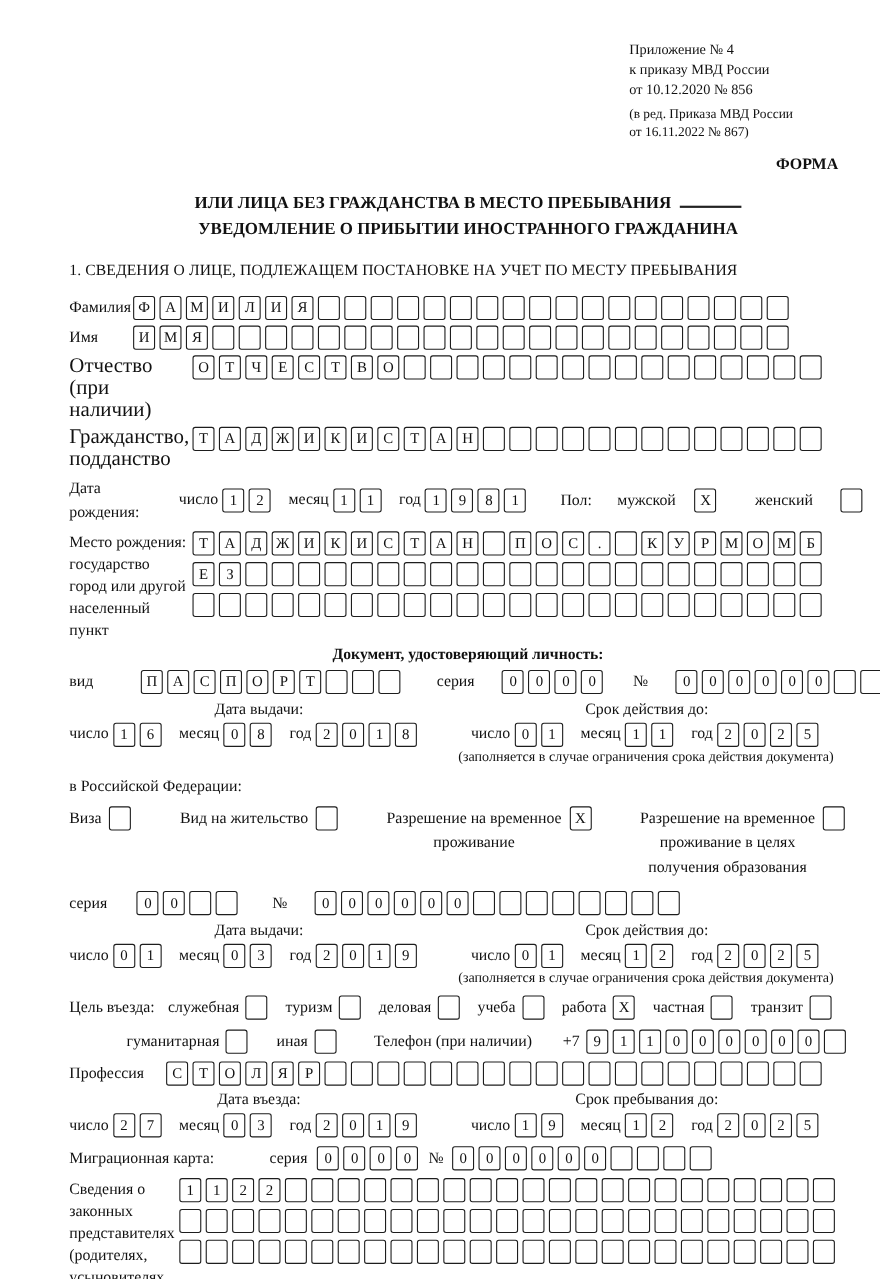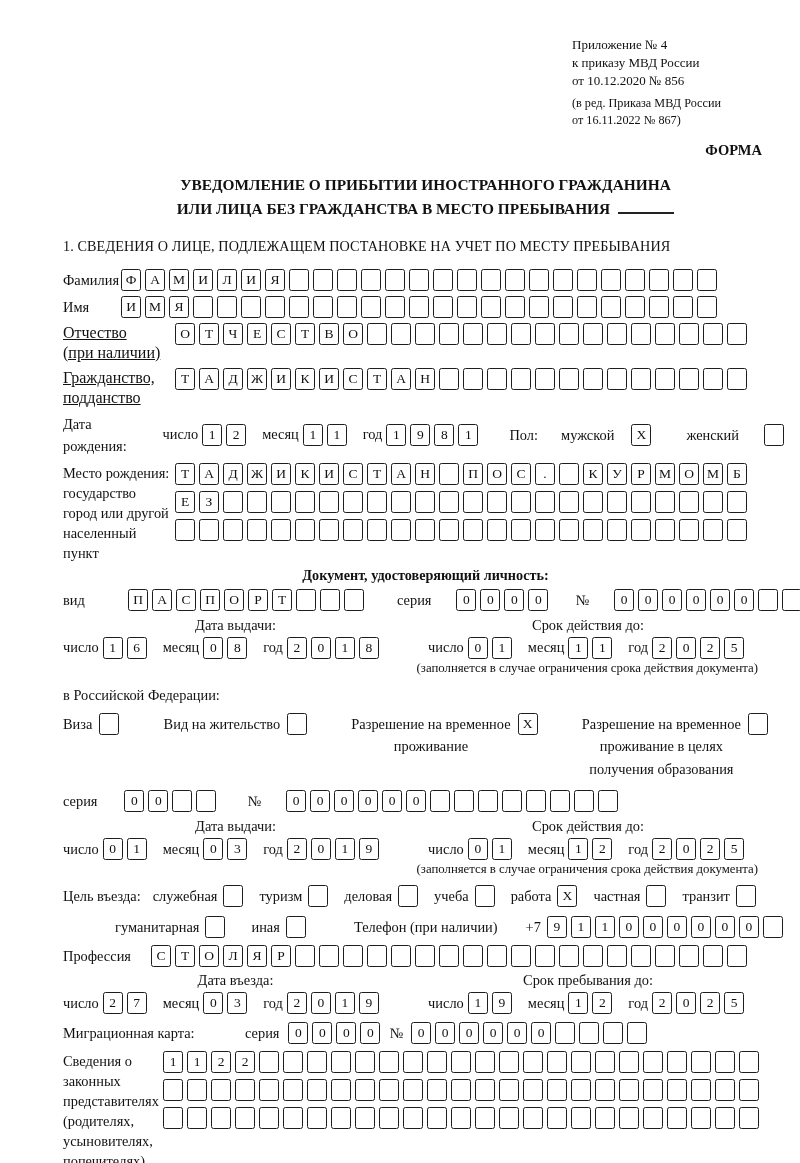--- a/index.html
+++ b/index.html
@@ -20,21 +20,21 @@
   .boxes{white-space:nowrap;display:inline-block;}
   .cb{box-sizing:border-box;display:inline-block;width:20px;height:22px;margin-right:4px;
       border:1.6px solid #1d1d1d;border-radius:2.5px;background:#fff;
       font-size:13.5px;line-height:19px;text-align:center;vertical-align:middle;}
 
   .lb{font-size:14.4px;line-height:22px;}
   .frow{display:flex;align-items:flex-start;margin-bottom:5px;}
   .lab58{flex:0 0 58px;}
   .lab112{flex:0 0 112px;}
   .lab85{flex:0 0 88px;}
-  .two-line div{line-height:20px;font-size:16px;text-decoration:underline;}
+  .two-line div{line-height:20px;font-size:19px;}
   .stack div{line-height:20px;font-size:14.4px;}
 
   .rowgap{margin-bottom:6px;}
   .boxrows .boxes{display:block;margin-bottom:6px;}
 
   
   .dg{display:flex;align-items:center;font-size:14.4px;white-space:nowrap;}
   .dg .dlab{margin-right:4px;}
   .dg .gap{width:12px;}
   .inline-row{display:flex;align-items:center;font-size:14.4px;gap:17px;}
@@ -73,22 +73,22 @@
     <div>к приказу МВД России</div>
     <div>от 10.12.2020 № 856</div>
     <div class="small">
       <div>(в ред. Приказа МВД России</div>
       <div>от 16.11.2022 № 867)</div>
     </div>
   </div>
   <div class="form-word">ФОРМА</div>
 
   <div class="title">
+    <div><span>ИЛИ ЛИЦА БЕЗ ГРАЖДАНСТВА В МЕСТО ПРЕБЫВАНИЯ</span><span class="uline"></span></div>
     <div>УВЕДОМЛЕНИЕ О ПРИБЫТИИ ИНОСТРАННОГО ГРАЖДАНИНА</div>
-    <div><span>ИЛИ ЛИЦА БЕЗ ГРАЖДАНСТВА В МЕСТО ПРЕБЫВАНИЯ</span><span class="uline"></span></div>
   </div>
 
   <div class="sec-head">1. СВЕДЕНИЯ О ЛИЦЕ, ПОДЛЕЖАЩЕМ ПОСТАНОВКЕ НА УЧЕТ ПО МЕСТУ ПРЕБЫВАНИЯ</div>
 
   <div class="frow">
     <div class="lb lab58">Фамилия</div>
     <div class="boxes"><span class="cb">Ф</span><span class="cb">А</span><span class="cb">М</span><span class="cb">И</span><span class="cb">Л</span><span class="cb">И</span><span class="cb">Я</span><span class="cb">&nbsp;</span><span class="cb">&nbsp;</span><span class="cb">&nbsp;</span><span class="cb">&nbsp;</span><span class="cb">&nbsp;</span><span class="cb">&nbsp;</span><span class="cb">&nbsp;</span><span class="cb">&nbsp;</span><span class="cb">&nbsp;</span><span class="cb">&nbsp;</span><span class="cb">&nbsp;</span><span class="cb">&nbsp;</span><span class="cb">&nbsp;</span><span class="cb">&nbsp;</span><span class="cb">&nbsp;</span><span class="cb">&nbsp;</span><span class="cb">&nbsp;</span><span class="cb">&nbsp;</span></div>
   </div>
 
   <div class="frow">
@@ -286,21 +286,21 @@
 
   <div class="purpose-row2">
     <span class="p-item">
         <span class="lb">гуманитарная</span>
         <span class="boxes"><span class="cb">&nbsp;</span></span>
       </span>
     <span class="p-item" style="margin-left:22px;">
         <span class="lb">иная</span>
         <span class="boxes"><span class="cb">&nbsp;</span></span>
       </span>
-    <span class="lb" style="margin-left:44px;">Телефон (при наличии)</span>
+    <span class="lb" style="margin-left:30px;">Телефон (при наличии)</span>
     <span class="lb ph-prefix" style="margin-left:28px;">+7</span>
     <span class="boxes"><span class="cb">9</span><span class="cb">1</span><span class="cb">1</span><span class="cb">0</span><span class="cb">0</span><span class="cb">0</span><span class="cb">0</span><span class="cb">0</span><span class="cb">0</span><span class="cb">&nbsp;</span></span>
   </div>
 
   <div class="frow">
     <div class="lb lab85">Профессия</div>
     <div class="boxes"><span class="cb">С</span><span class="cb">Т</span><span class="cb">О</span><span class="cb">Л</span><span class="cb">Я</span><span class="cb">Р</span><span class="cb">&nbsp;</span><span class="cb">&nbsp;</span><span class="cb">&nbsp;</span><span class="cb">&nbsp;</span><span class="cb">&nbsp;</span><span class="cb">&nbsp;</span><span class="cb">&nbsp;</span><span class="cb">&nbsp;</span><span class="cb">&nbsp;</span><span class="cb">&nbsp;</span><span class="cb">&nbsp;</span><span class="cb">&nbsp;</span><span class="cb">&nbsp;</span><span class="cb">&nbsp;</span><span class="cb">&nbsp;</span><span class="cb">&nbsp;</span><span class="cb">&nbsp;</span><span class="cb">&nbsp;</span><span class="cb">&nbsp;</span></div>
   </div>
 
   <div class="twocol">

